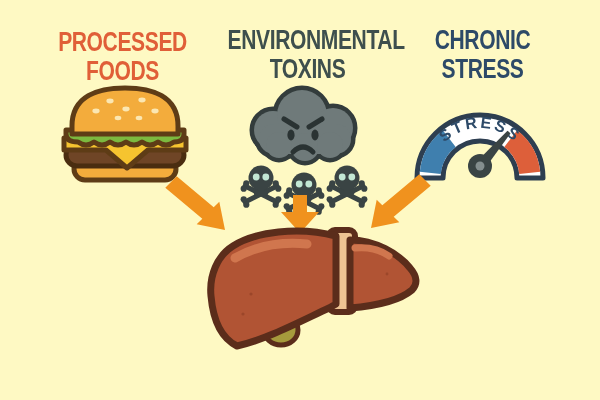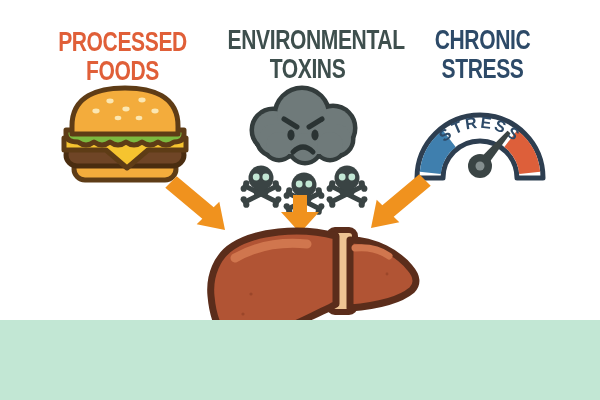--- a/index.html
+++ b/index.html
@@ -1,16 +1,16 @@
 <!DOCTYPE html>
 <html><head>
 <meta charset="utf-8">
 <style>
   html,body{margin:0;padding:0;background:#c2e7d4;}
-  .canvas{position:relative;width:600px;height:320px;background:#ffffff;overflow:hidden;
+  .canvas{position:relative;width:600px;height:400px;background:#fef9c3;overflow:hidden;
           font-family:"Liberation Sans",sans-serif;}
   .heading{position:absolute;text-align:center;font-weight:bold;font-size:27px;line-height:1.06;
            letter-spacing:-0.5px;transform:scaleX(0.78);}
   .heading .line{white-space:nowrap;}
   .h-foods{left:30px;top:28px;width:185px;color:#e05f38;}
   .h-toxins{left:205px;top:26px;width:205px;color:#3e4f4d;}
   .h-stress{left:395px;top:26px;width:175px;color:#2d4a68;}
   .icon{position:absolute;}
   .burger{left:60px;top:84px;}
   .cloud{left:237px;top:84px;}

